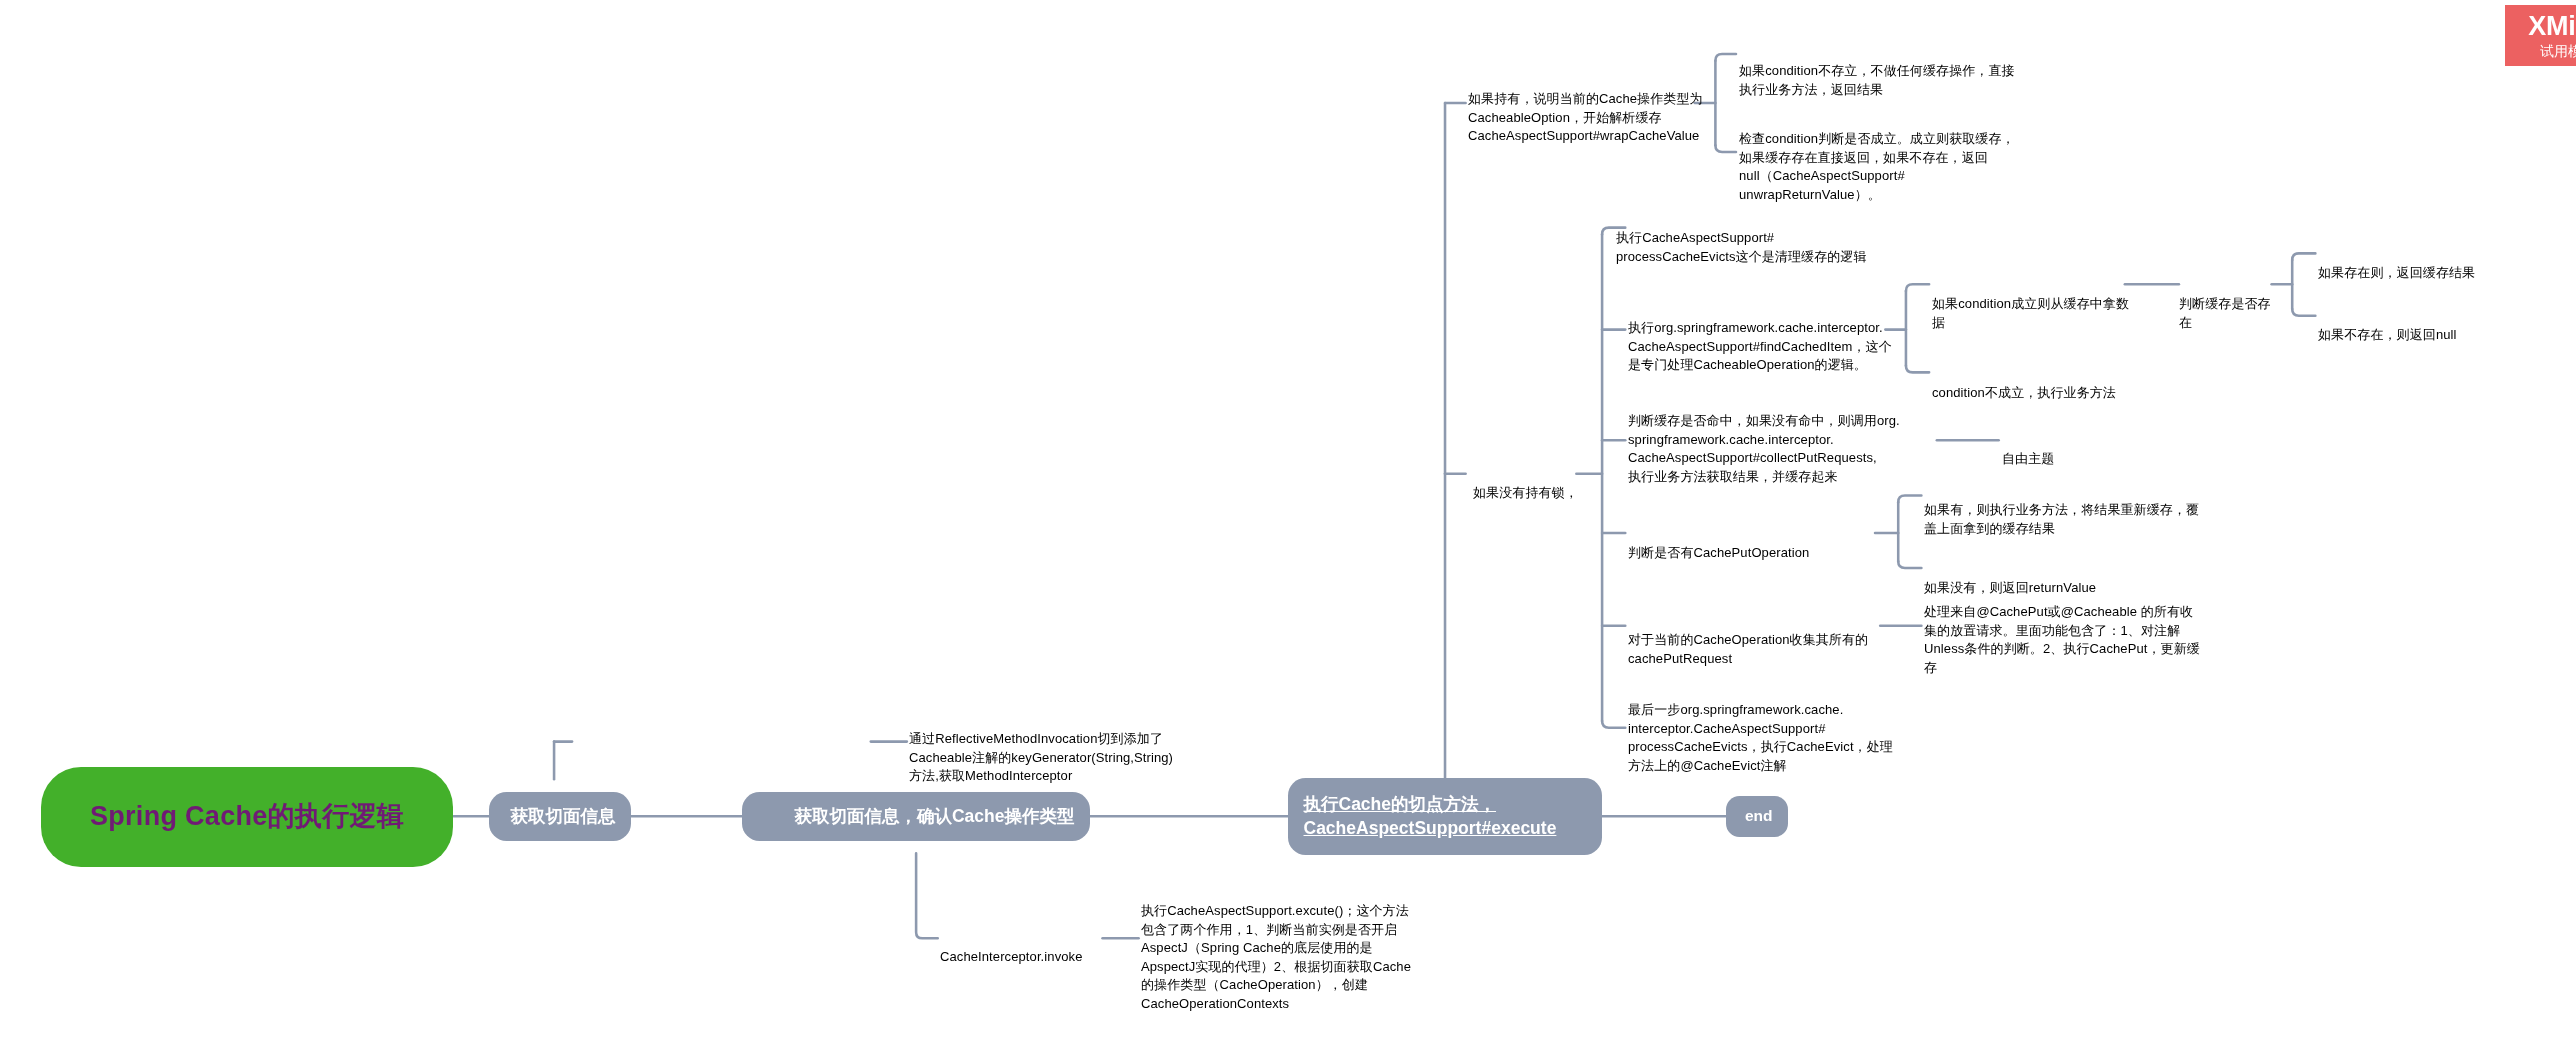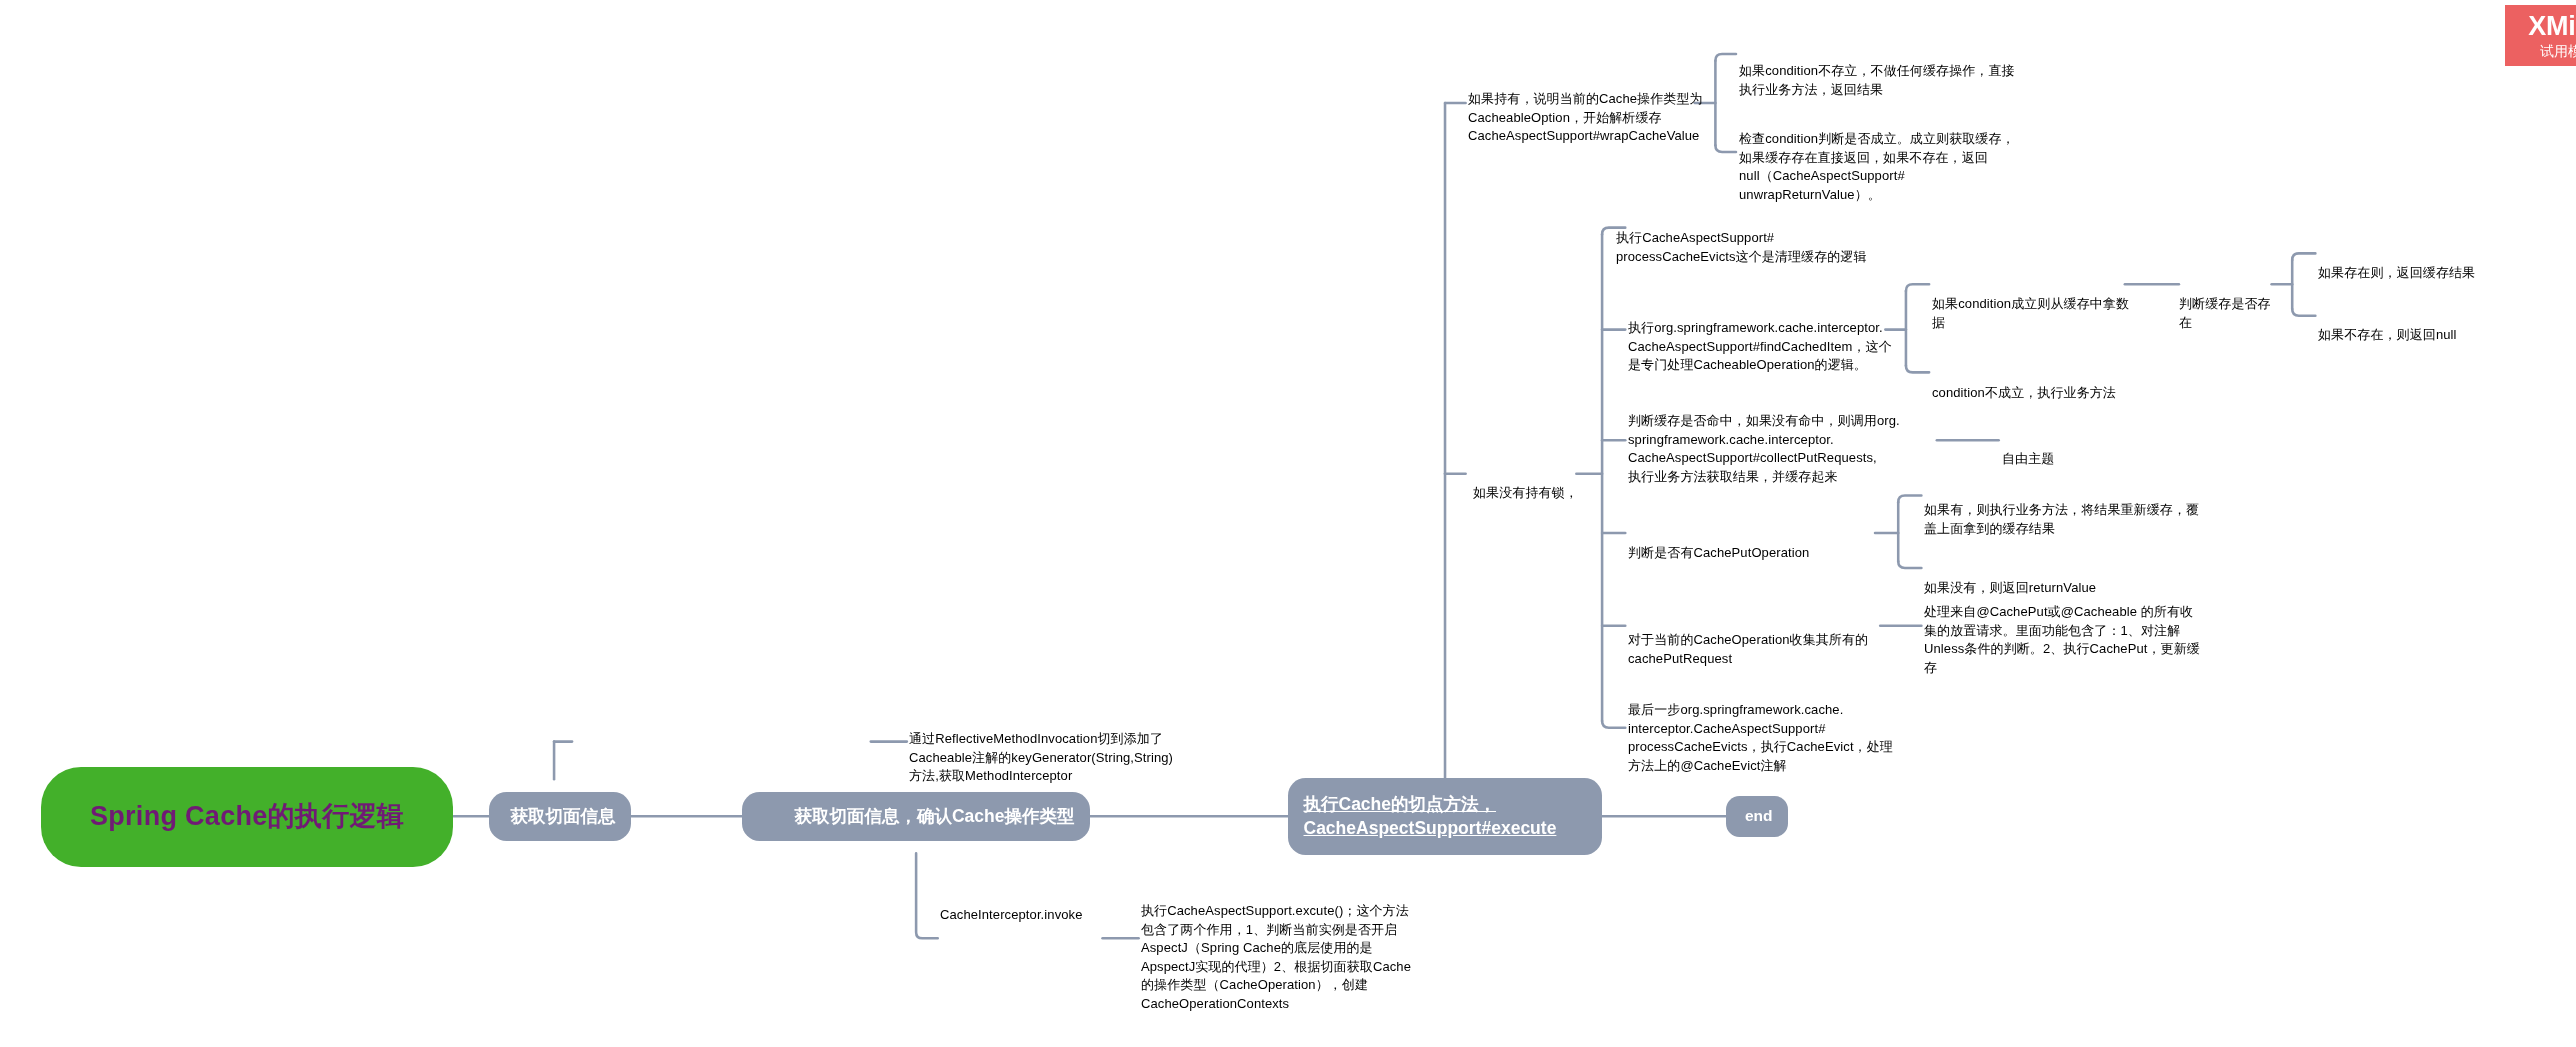--- a/index.html
+++ b/index.html
@@ -181,21 +181,21 @@
     <span>end</span>
   </div>
 
 
   <div class="leaf" style="left:909px; top:712px; width:330px;">
     <span>通过ReflectiveMethodInvocation切到添加了
 Cacheable注解的keyGenerator(String,String)
 方法,获取MethodInterceptor</span>
   </div>
 
-  <div class="leaf" style="left:940px; top:888px; width:170px;">
+  <div class="leaf" style="left:940px; top:930px; width:170px;">
     <span>CacheInterceptor.invoke</span>
   </div>
 
   <div class="leaf" style="left:1141px; top:884px; width:325px;">
     <span>执行CacheAspectSupport.excute()；这个方法
 包含了两个作用，1、判断当前实例是否开启
 AspectJ（Spring Cache的底层使用的是
 ApspectJ实现的代理）2、根据切面获取Cache
 的操作类型（CacheOperation），创建
 CacheOperationContexts</span>

